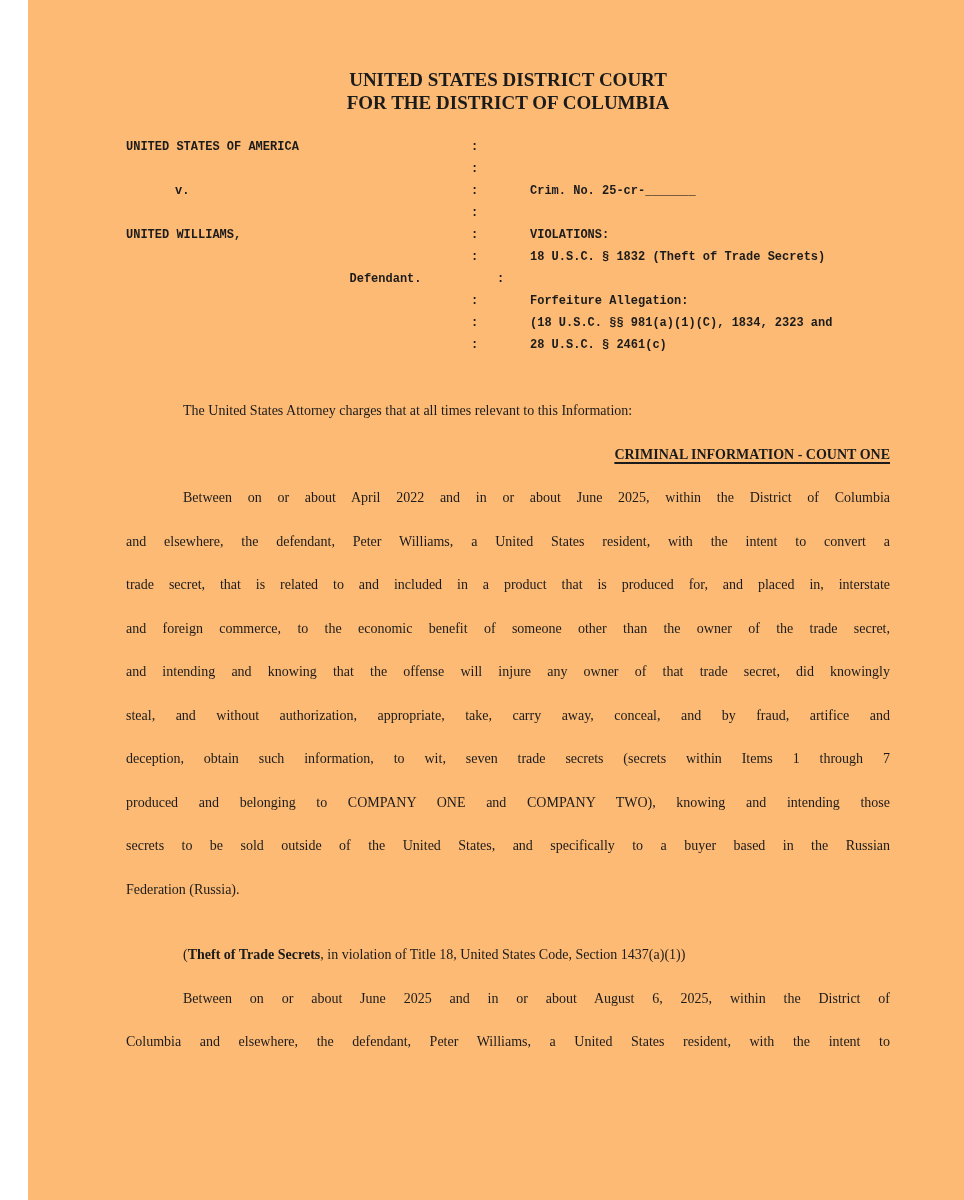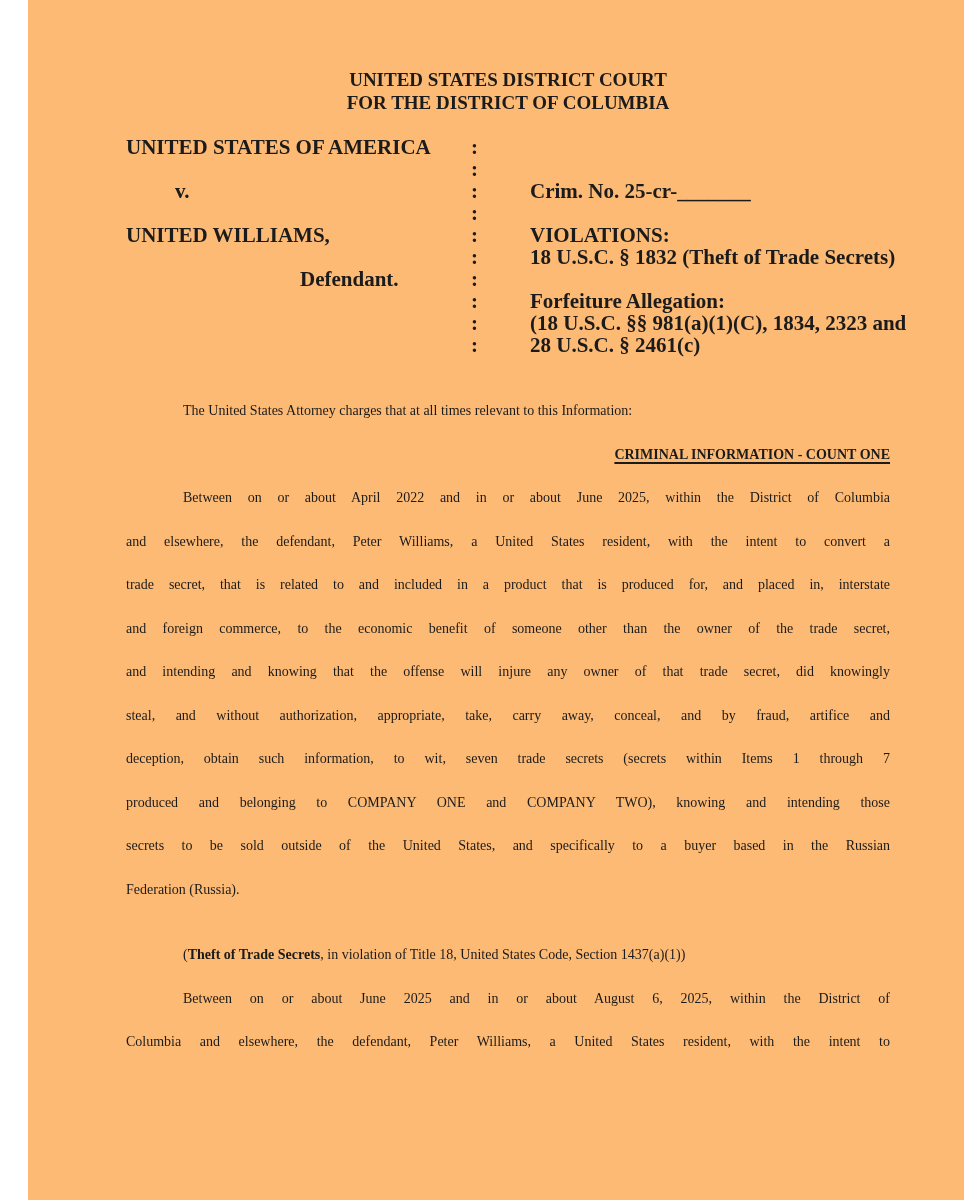--- a/index.html
+++ b/index.html
@@ -22,28 +22,29 @@
     font-size: 19px;
     line-height: 23px;
   }
   
   .caption {
     margin-top: 22px;
     display: grid;
     grid-template-columns: 345px 59px 1fr;
     grid-auto-rows: 22px;
     font-weight: bold;
-    font-size: 21px;
+    font-size: 12px;
+    font-family: Liberation Mono, monospace;
   }
   .caption > div { line-height: 22px; white-space: nowrap; }
   .cl { grid-column: 1; }
   .cc { grid-column: 2; }
   .cr { grid-column: 3; }
   .r1 { grid-row: 1; } .r2 { grid-row: 2; } .r3 { grid-row: 3; } .r4 { grid-row: 4; }
-  .r5 { grid-row: 5; } .r6 { grid-row: 6; } .r7 { grid-row: 7; } .r8 { grid-row: 8; }
+  .r5 { grid-row: 5; } .r6 { grid-row: 6; } .r7 { grid-row: 7; text-align: center; } .r8 { grid-row: 8; }
   .r9 { grid-row: 9; } .r10 { grid-row: 10; }
   .versus { padding-left: 49px; }
   .def-label { padding-left: 174px; }
   
   .doc-body {
     margin-top: 33px;
     font-size: 14px;
     line-height: 43.5px;
   }
   .line { text-align: justify; }

